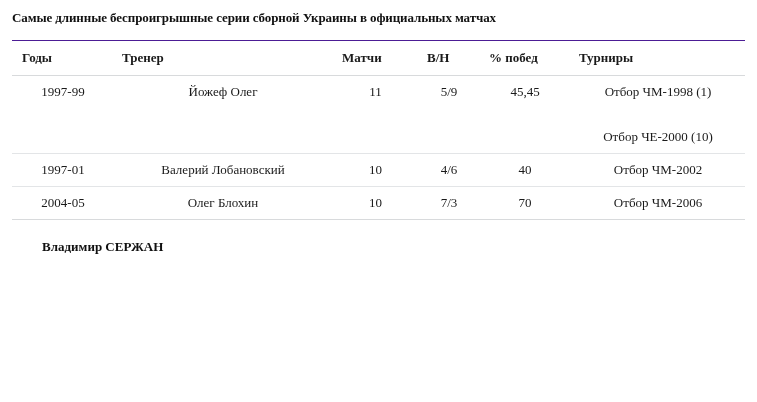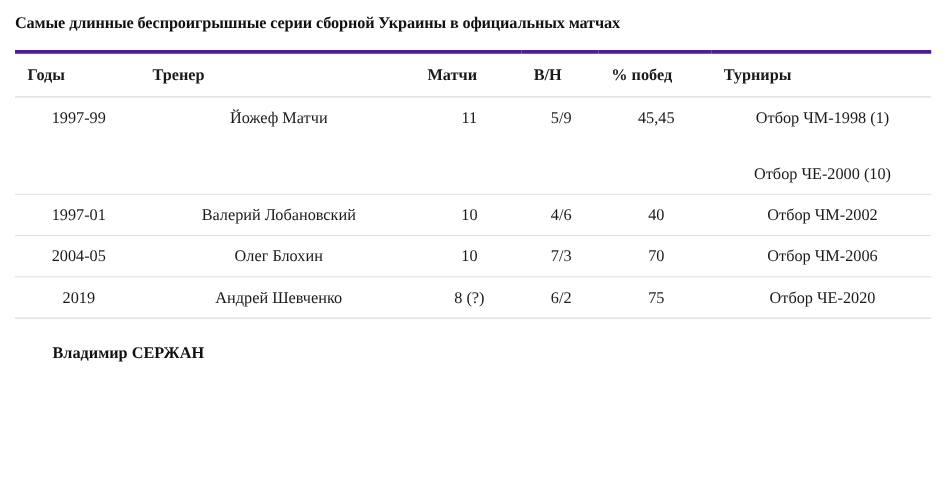--- a/index.html
+++ b/index.html
@@ -43,21 +43,21 @@
     font-weight: normal;
     color: #1a1a1a;
     border-top: 1px solid #d8dadc;
     border-bottom: 1px solid #d8dadc;
   }
   table.stats thead th {
     font-weight: bold;
     font-size: 13px;
     padding-top: 9px;
     padding-bottom: 9px;
-    border-top: 3px solid #4c1d95;
+    border-top: 1px solid #4c1d95;
     border-bottom: 1px solid #d8dadc;
   }
   table.stats tbody tr td {
     border-top: none;
     border-bottom: 1px solid #e3e5e7;
     text-align: center;
   }
   table.stats tbody tr:last-child td {
     border-bottom: 1px solid #d8dadc;
   }
@@ -104,21 +104,21 @@
         <th>Тренер</th>
         <th>Матчи</th>
         <th>В/Н</th>
         <th>% побед</th>
         <th>Турниры</th>
       </tr>
     </thead>
     <tbody>
       <tr>
         <td>1997-99</td>
-        <td>Йожеф Матчи</td>
+        <td>Йожеф Олег</td>
         <td>11</td>
         <td>5/9</td>
         <td>45,45</td>
         <td>
           <span class="tour-line">Отбор ЧМ-1998 (1)</span>
           <span class="tour-line">Отбор ЧЕ-2000 (10)</span>
         </td>
       </tr>
       <tr>
         <td>1997-01</td>
@@ -133,28 +133,18 @@
       <tr>
         <td>2004-05</td>
         <td>Олег Блохин</td>
         <td>10</td>
         <td>7/3</td>
         <td>70</td>
         <td>
           <span class="tour-line">Отбор ЧМ-2006</span>
         </td>
       </tr>
-      <tr>
-        <td>2019</td>
-        <td>Андрей Шевченко</td>
-        <td>8 (?)</td>
-        <td>6/2</td>
-        <td>75</td>
-        <td>
-          <span class="tour-line">Отбор ЧЕ-2020</span>
-        </td>
-      </tr>
     </tbody>
   </table>
 
   <div class="signature">Владимир СЕРЖАН</div>
 
 </div>
 
 </body></html>

